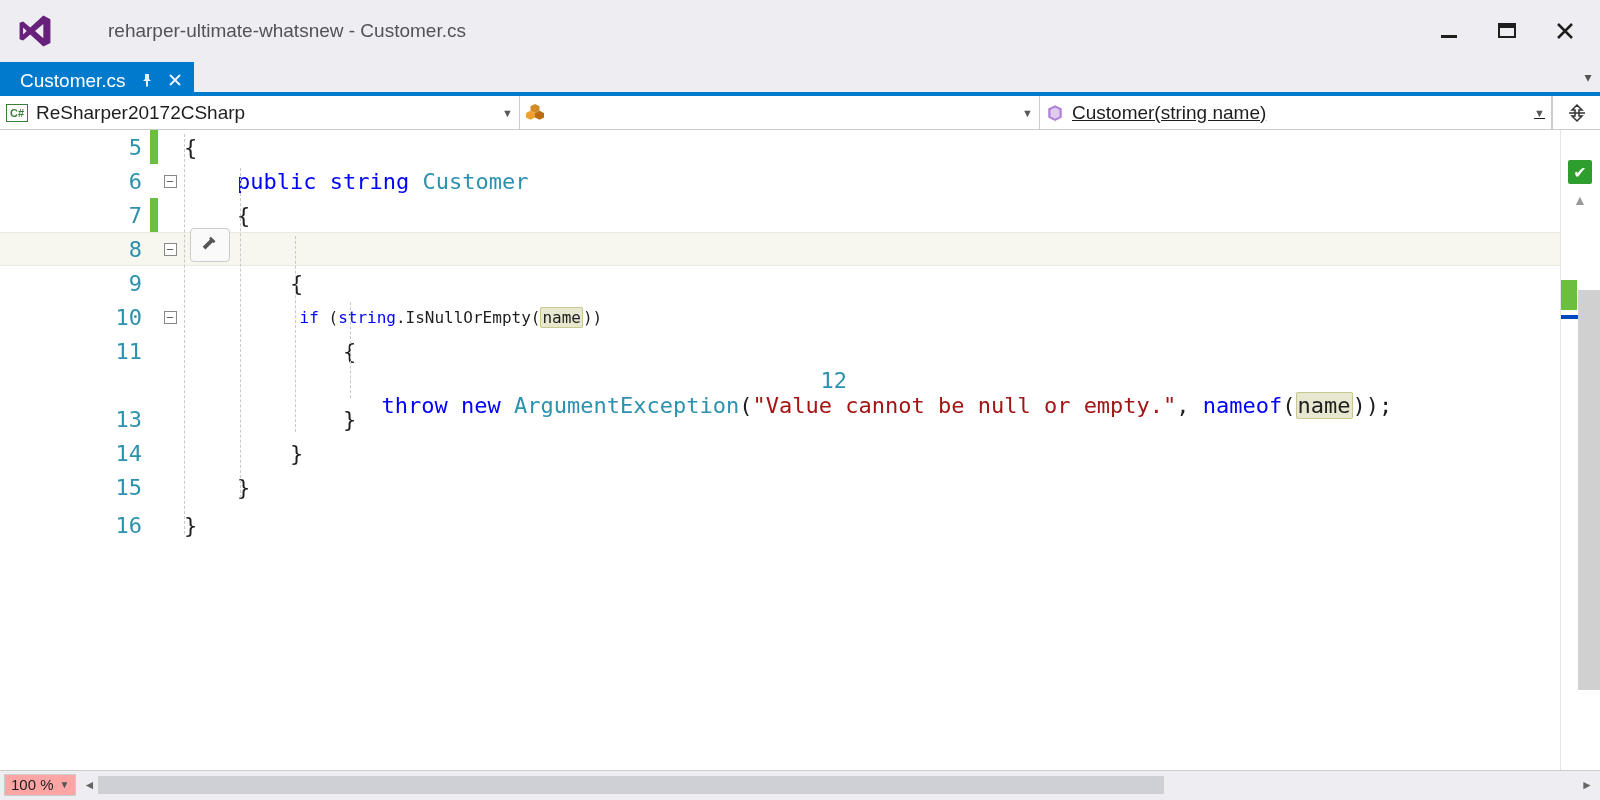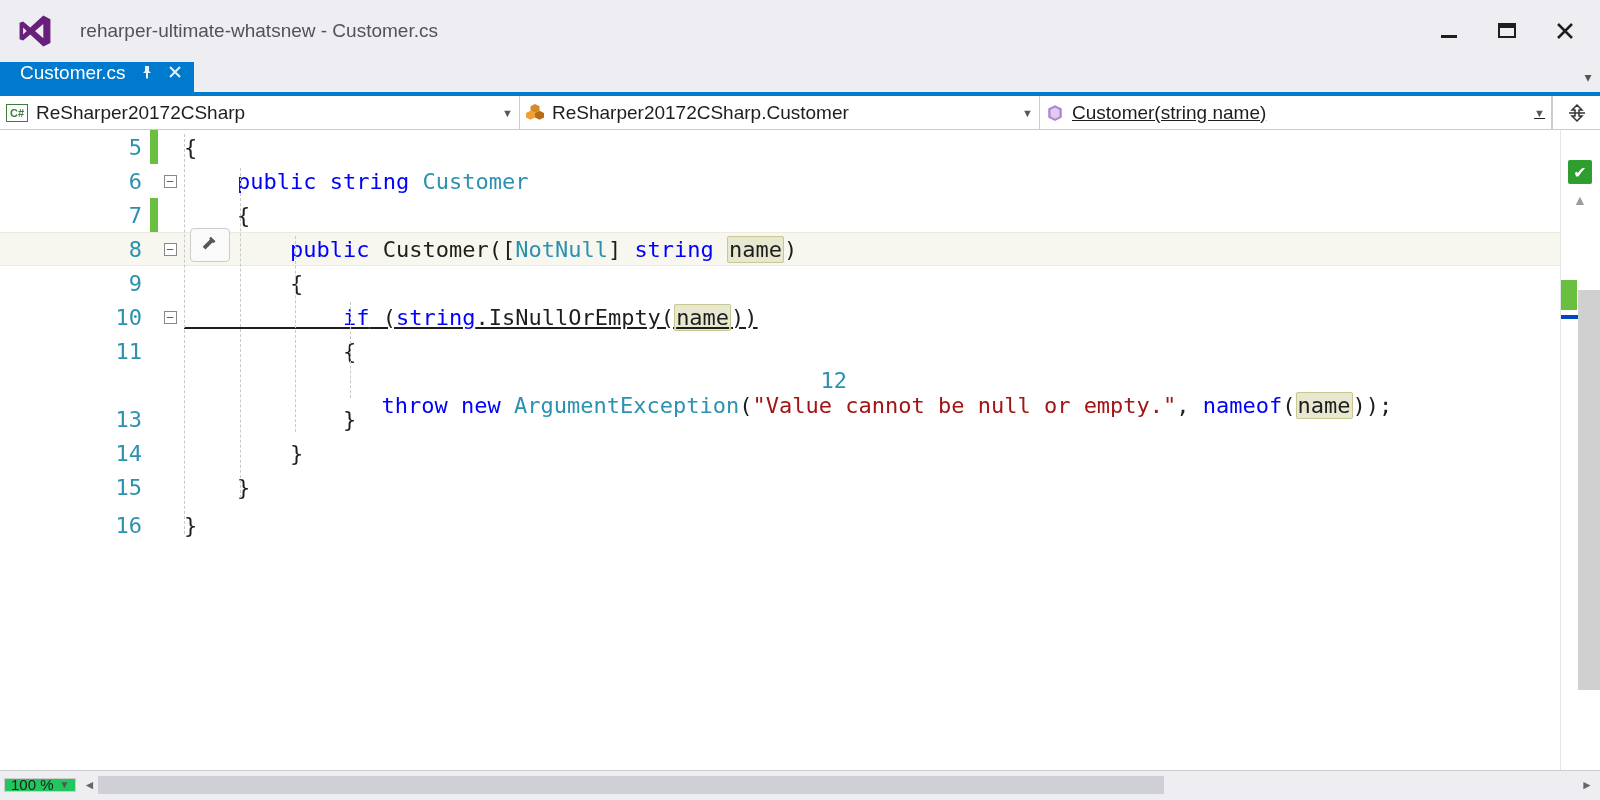--- a/index.html
+++ b/index.html
@@ -11,37 +11,38 @@
     height: 800px;
     overflow: hidden;
     color: #1e1e1e;
   }
   .titlebar {
     height: 62px;
     display: flex;
     align-items: center;
     padding: 0 10px 0 16px;
     background: #eeeef2;
+    gap: 28px;
   }
   .vs-logo { width: 38px; height: 38px; margin-right: 26px; }
   .win-title { font-size: 19px; color: #525257; flex: 1; }
   .win-controls { display: flex; gap: 32px; align-items: center; padding-right: 12px; }
   .win-controls .wc { width: 26px; height: 26px; display:flex; align-items:center; justify-content:center; }
   .tabstrip {
     height: 34px;
     display: flex;
     align-items: stretch;
     background: #eeeef2;
     border-bottom: 4px solid #007acc;
   }
   .tab {
     background: #007acc;
     color: #fff;
     display: flex;
-    align-items: flex-start;
+    align-items: flex-end;
     padding: 0 12px 0 20px;
     font-size: 19px;
     gap: 14px;
   }
   .tab .pin, .tab .x { opacity: .9; }
   .overflow-chevron { margin-left:auto; width:24px; display:flex; align-items:center; justify-content:center; color:#555;}
   .navbar {
     height: 34px;
     display: flex;
     background: #f6f6f6;
@@ -122,21 +123,21 @@
     height: 28px;
     display:flex;
     align-items:center;
     background:#eeeef2;
     border-top:1px solid #ccc;
     padding: 0 4px;
     gap:4px;
   }
   .zoom {
     display:flex; align-items:center; gap:6px;
-    border:1px solid #ccc; background:#22c55e; height:14px; padding:0 6px;
+    border:1px solid #ccc; background:#fca5a5; height:22px; padding:0 6px;
     font-size:15px;
   }
   .hscroll {
     flex:1; height:18px;
     display:flex; align-items:center;
     background:#eeeef2;
   }
   .hscroll .arrow { width:18px; text-align:center; color:#666; font-size:12px;}
   .hscroll .track { flex:1; height:18px; background:#eeeef2; position:relative; }
   .hscroll .thumb { position:absolute; left:0; top:0; height:18px; width:72%; background:#cfcfd6;}
@@ -208,21 +209,20 @@
     <span class="icon-cs">C#</span>
     <span>ReSharper20172CSharp</span>
     <span class="dd">▼</span>
   </div>
   <div class="navsel ns2">
     <svg class="icon-class" viewBox="0 0 16 16">
       <path fill="#d28b26" d="M4 2l4-2 4 2v4l-4 2-4-2z"></path>
         <path fill="#f0a030" d="M0 8l4-2 4 2v4l-4 2-4-2z"></path>
         <path fill="#b86c14" d="M8 8l4-2 4 2v4l-4 2-4-2z"></path>
     </svg>
-    <span>ReSharper20172CSharp.Customer</span>
     <span class="dd">▼</span>
   </div>
   <div class="navsel ns3">
     <svg class="icon-method" viewBox="0 0 16 16">
       <path fill="#b180d7" d="M8 1l6 3v8l-6 3-6-3V4z"></path>
         <path fill="#fff" d="M8 3l4 2v6l-4 2-4-2V5z" opacity=".6"></path>
     </svg>
     <span>Customer(string name)</span>
     <span class="dd">▼</span>
   </div>
@@ -255,35 +255,34 @@
         <div class="change green"></div>
         <div style="width: 24px; display: flex; justify-content: center;"></div>
         <div style="flex: 1 1 0%; font-family: Consolas, monospace; font-size: 22px; white-space: pre; padding-left: 2px;"><span>    {</span></div>
       </div>
       <div style="position: absolute; left: 0px; right: 0px; top: 102px; height: 34px; display: flex; align-items: center; background: rgb(247, 247, 239); border-top: 1px solid rgb(234, 234, 223); border-bottom: 1px solid rgb(234, 234, 223);">
         <div class="lnum">8</div>
         <div class="change"></div>
         <div style="width: 24px; display: flex; justify-content: center;">
           <div style="width: 13px; height: 13px; border: 1px solid rgb(136, 136, 136); display: flex; align-items: center; justify-content: center; font-size: 13px; line-height: 9px; background: rgb(255, 255, 255); color: rgb(85, 85, 85);">−</div>
         </div>
-        <div style="flex: 1 1 0%; font-family: Consolas, monospace; font-size: 22px; white-space: pre; padding-left: 2px;"><span>        </span><span class="kw">public</span><span> Customer([</span><span class="type">NotNull</span><span>] </span><span class="kw">string</span><span> </span><span class="hl">name</span><span>)</span></div>
       </div>
       <div style="position: absolute; left: 0px; right: 0px; top: 136px; height: 34px; display: flex; align-items: center;">
         <div class="lnum">9</div>
         <div class="change"></div>
         <div style="width: 24px; display: flex; justify-content: center;"></div>
         <div style="flex: 1 1 0%; font-family: Consolas, monospace; font-size: 22px; white-space: pre; padding-left: 2px;"><span>        {</span></div>
       </div>
       <div style="position: absolute; left: 0px; right: 0px; top: 170px; height: 34px; display: flex; align-items: center;">
         <div class="lnum">10</div>
         <div class="change"></div>
         <div style="width: 24px; display: flex; justify-content: center;">
           <div style="width: 13px; height: 13px; border: 1px solid rgb(136, 136, 136); display: flex; align-items: center; justify-content: center; font-size: 13px; line-height: 9px; background: rgb(255, 255, 255); color: rgb(85, 85, 85);">−</div>
         </div>
-        <div style="flex: 1 1 0%; font-family: Consolas, monospace; font-size: 22px; white-space: pre; padding-left: 2px; text-decoration: underline;"><span>            </span><span class="kw">if</span><span> (</span><span class="kw">string</span><span>.IsNullOrEmpty(</span><span class="hl">name</span><span>))</span></div>
+        <div style="flex: 1 1 0%; font-family: Consolas, monospace; font-size: 16px; white-space: pre; padding-left: 2px;"><span>            </span><span class="kw">if</span><span> (</span><span class="kw">string</span><span>.IsNullOrEmpty(</span><span class="hl">name</span><span>))</span></div>
       </div>
       <div style="position: absolute; left: 0px; right: 0px; top: 204px; height: 34px; display: flex; align-items: center;">
         <div class="lnum">11</div>
         <div class="change"></div>
         <div style="width: 24px; display: flex; justify-content: center;"></div>
         <div style="flex: 1 1 0%; font-family: Consolas, monospace; font-size: 22px; white-space: pre; padding-left: 2px;"><span>            {</span></div>
       </div>
       <div style="position: absolute; left: 0px; right: 0px; top: 238px; height: 34px; display: flex; align-items: center; flex-direction: column;">
         <div class="lnum">12</div>
         <div class="change"></div>

